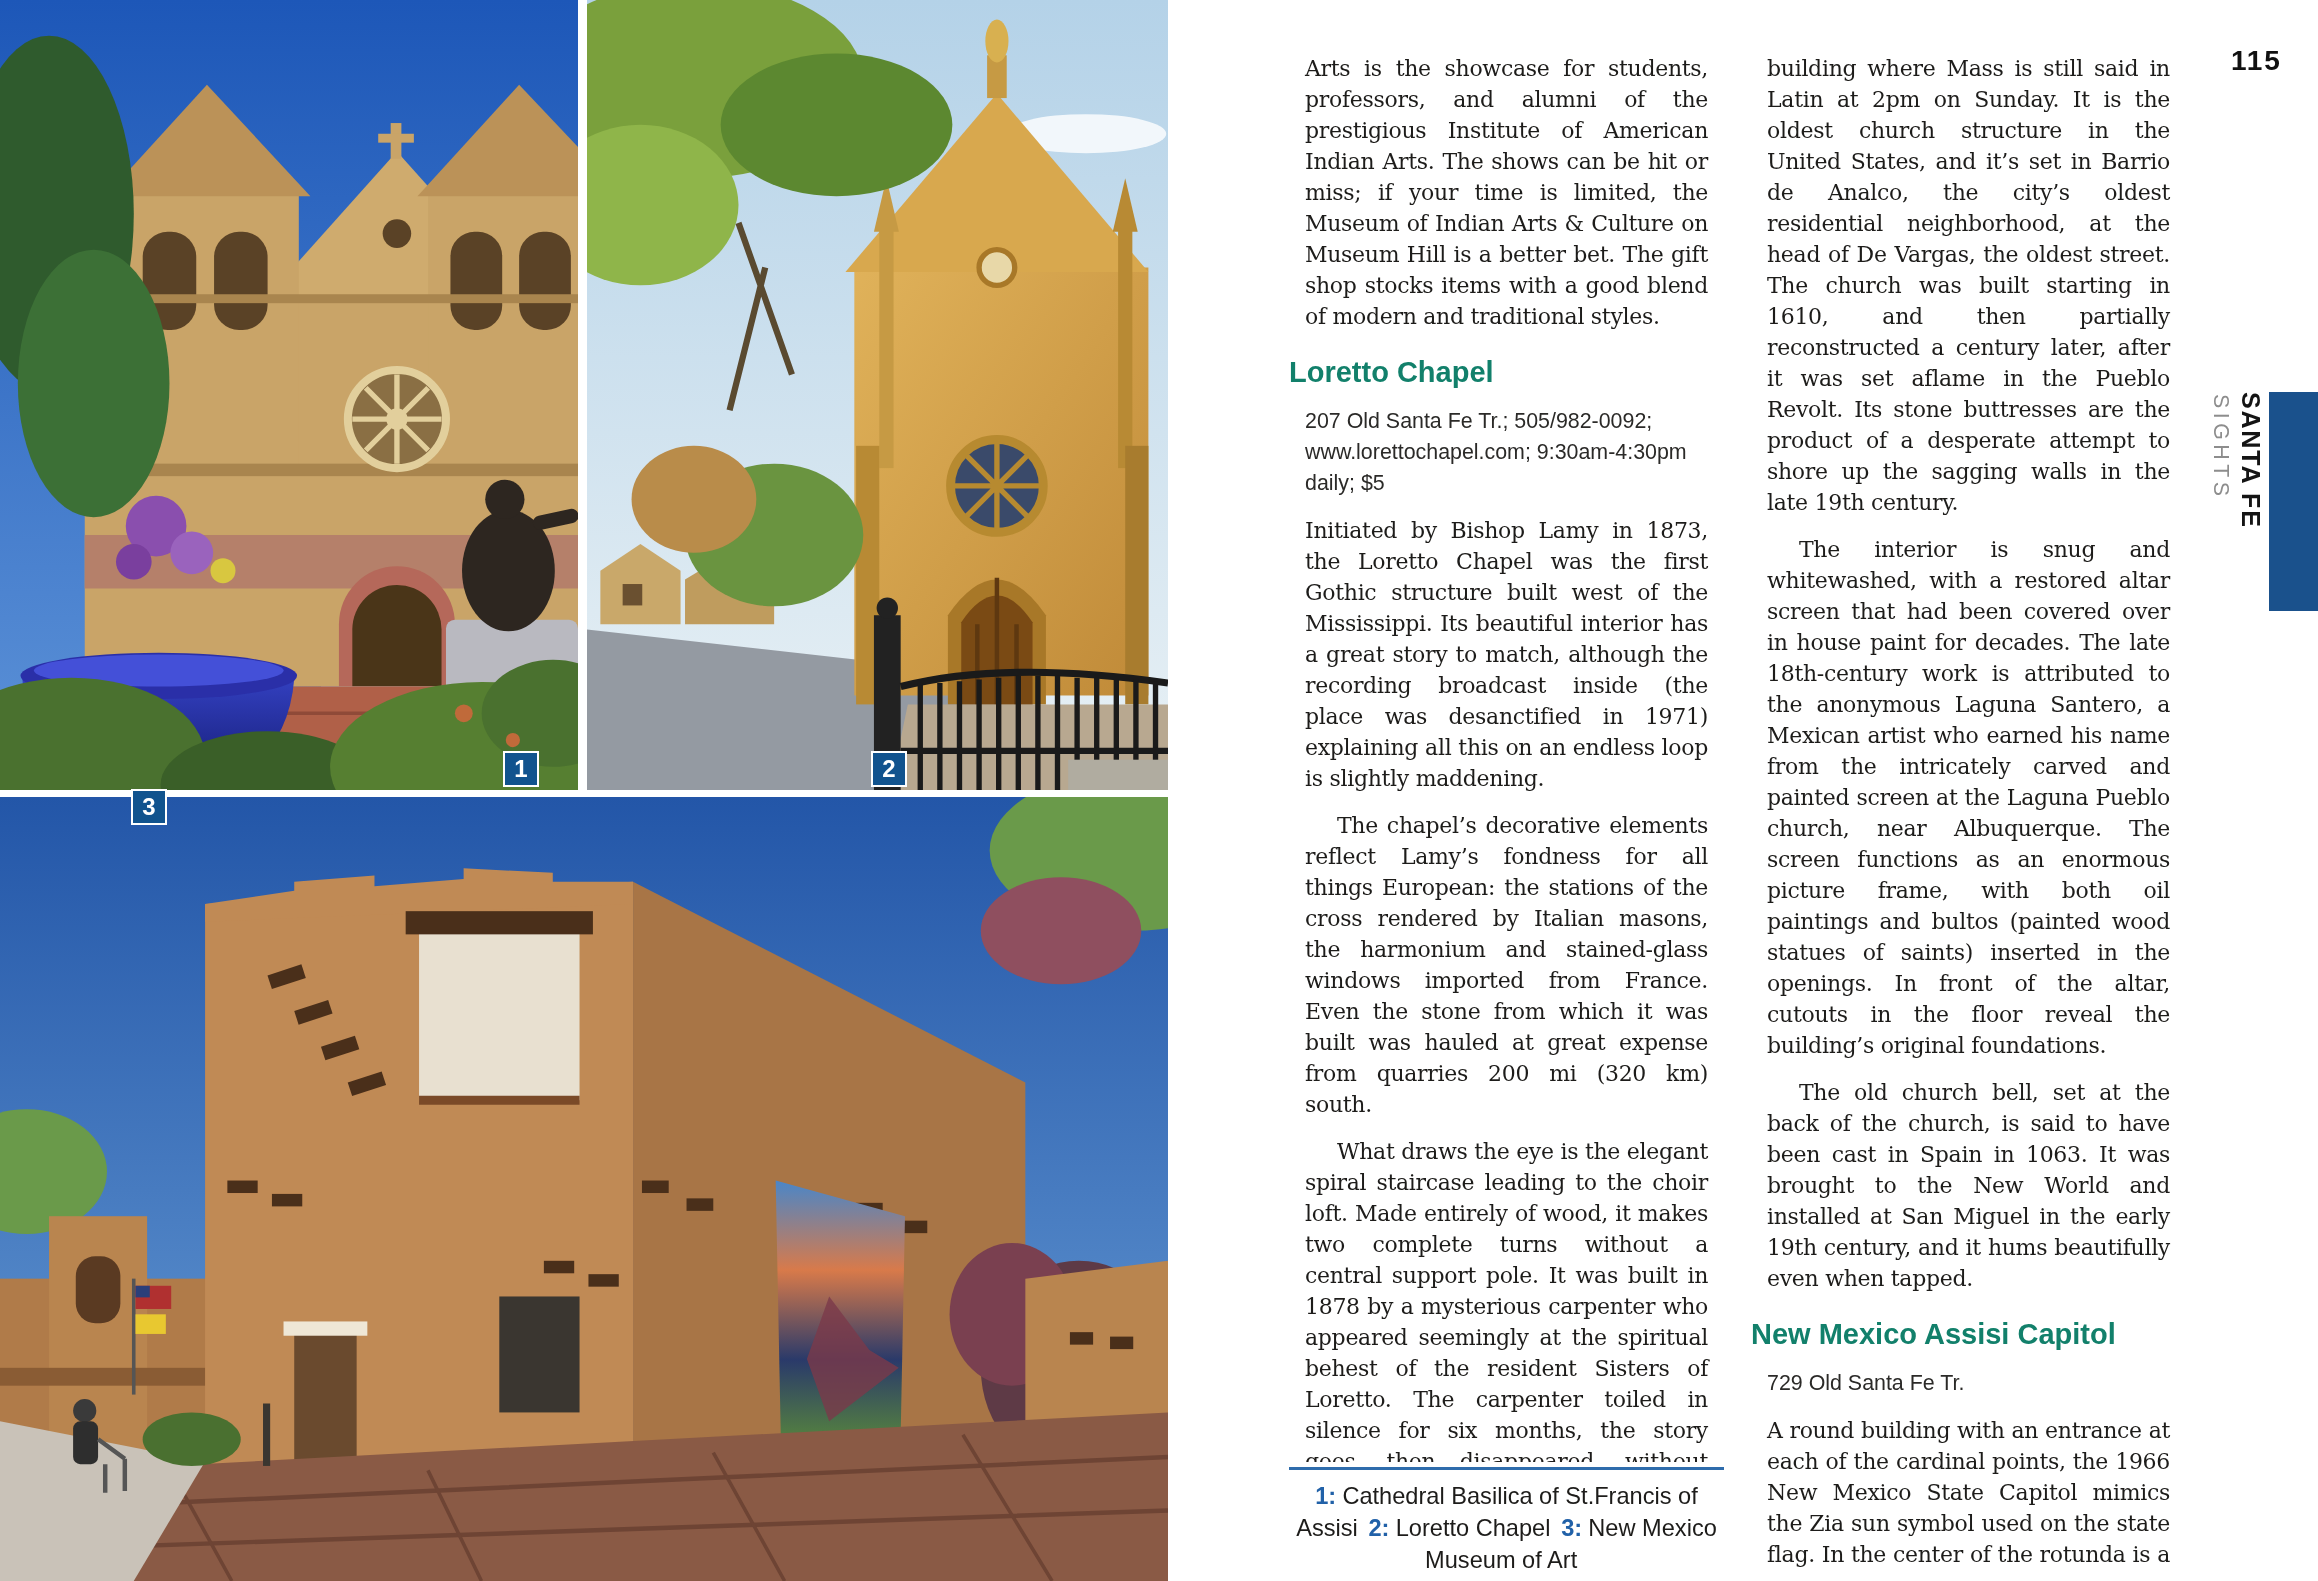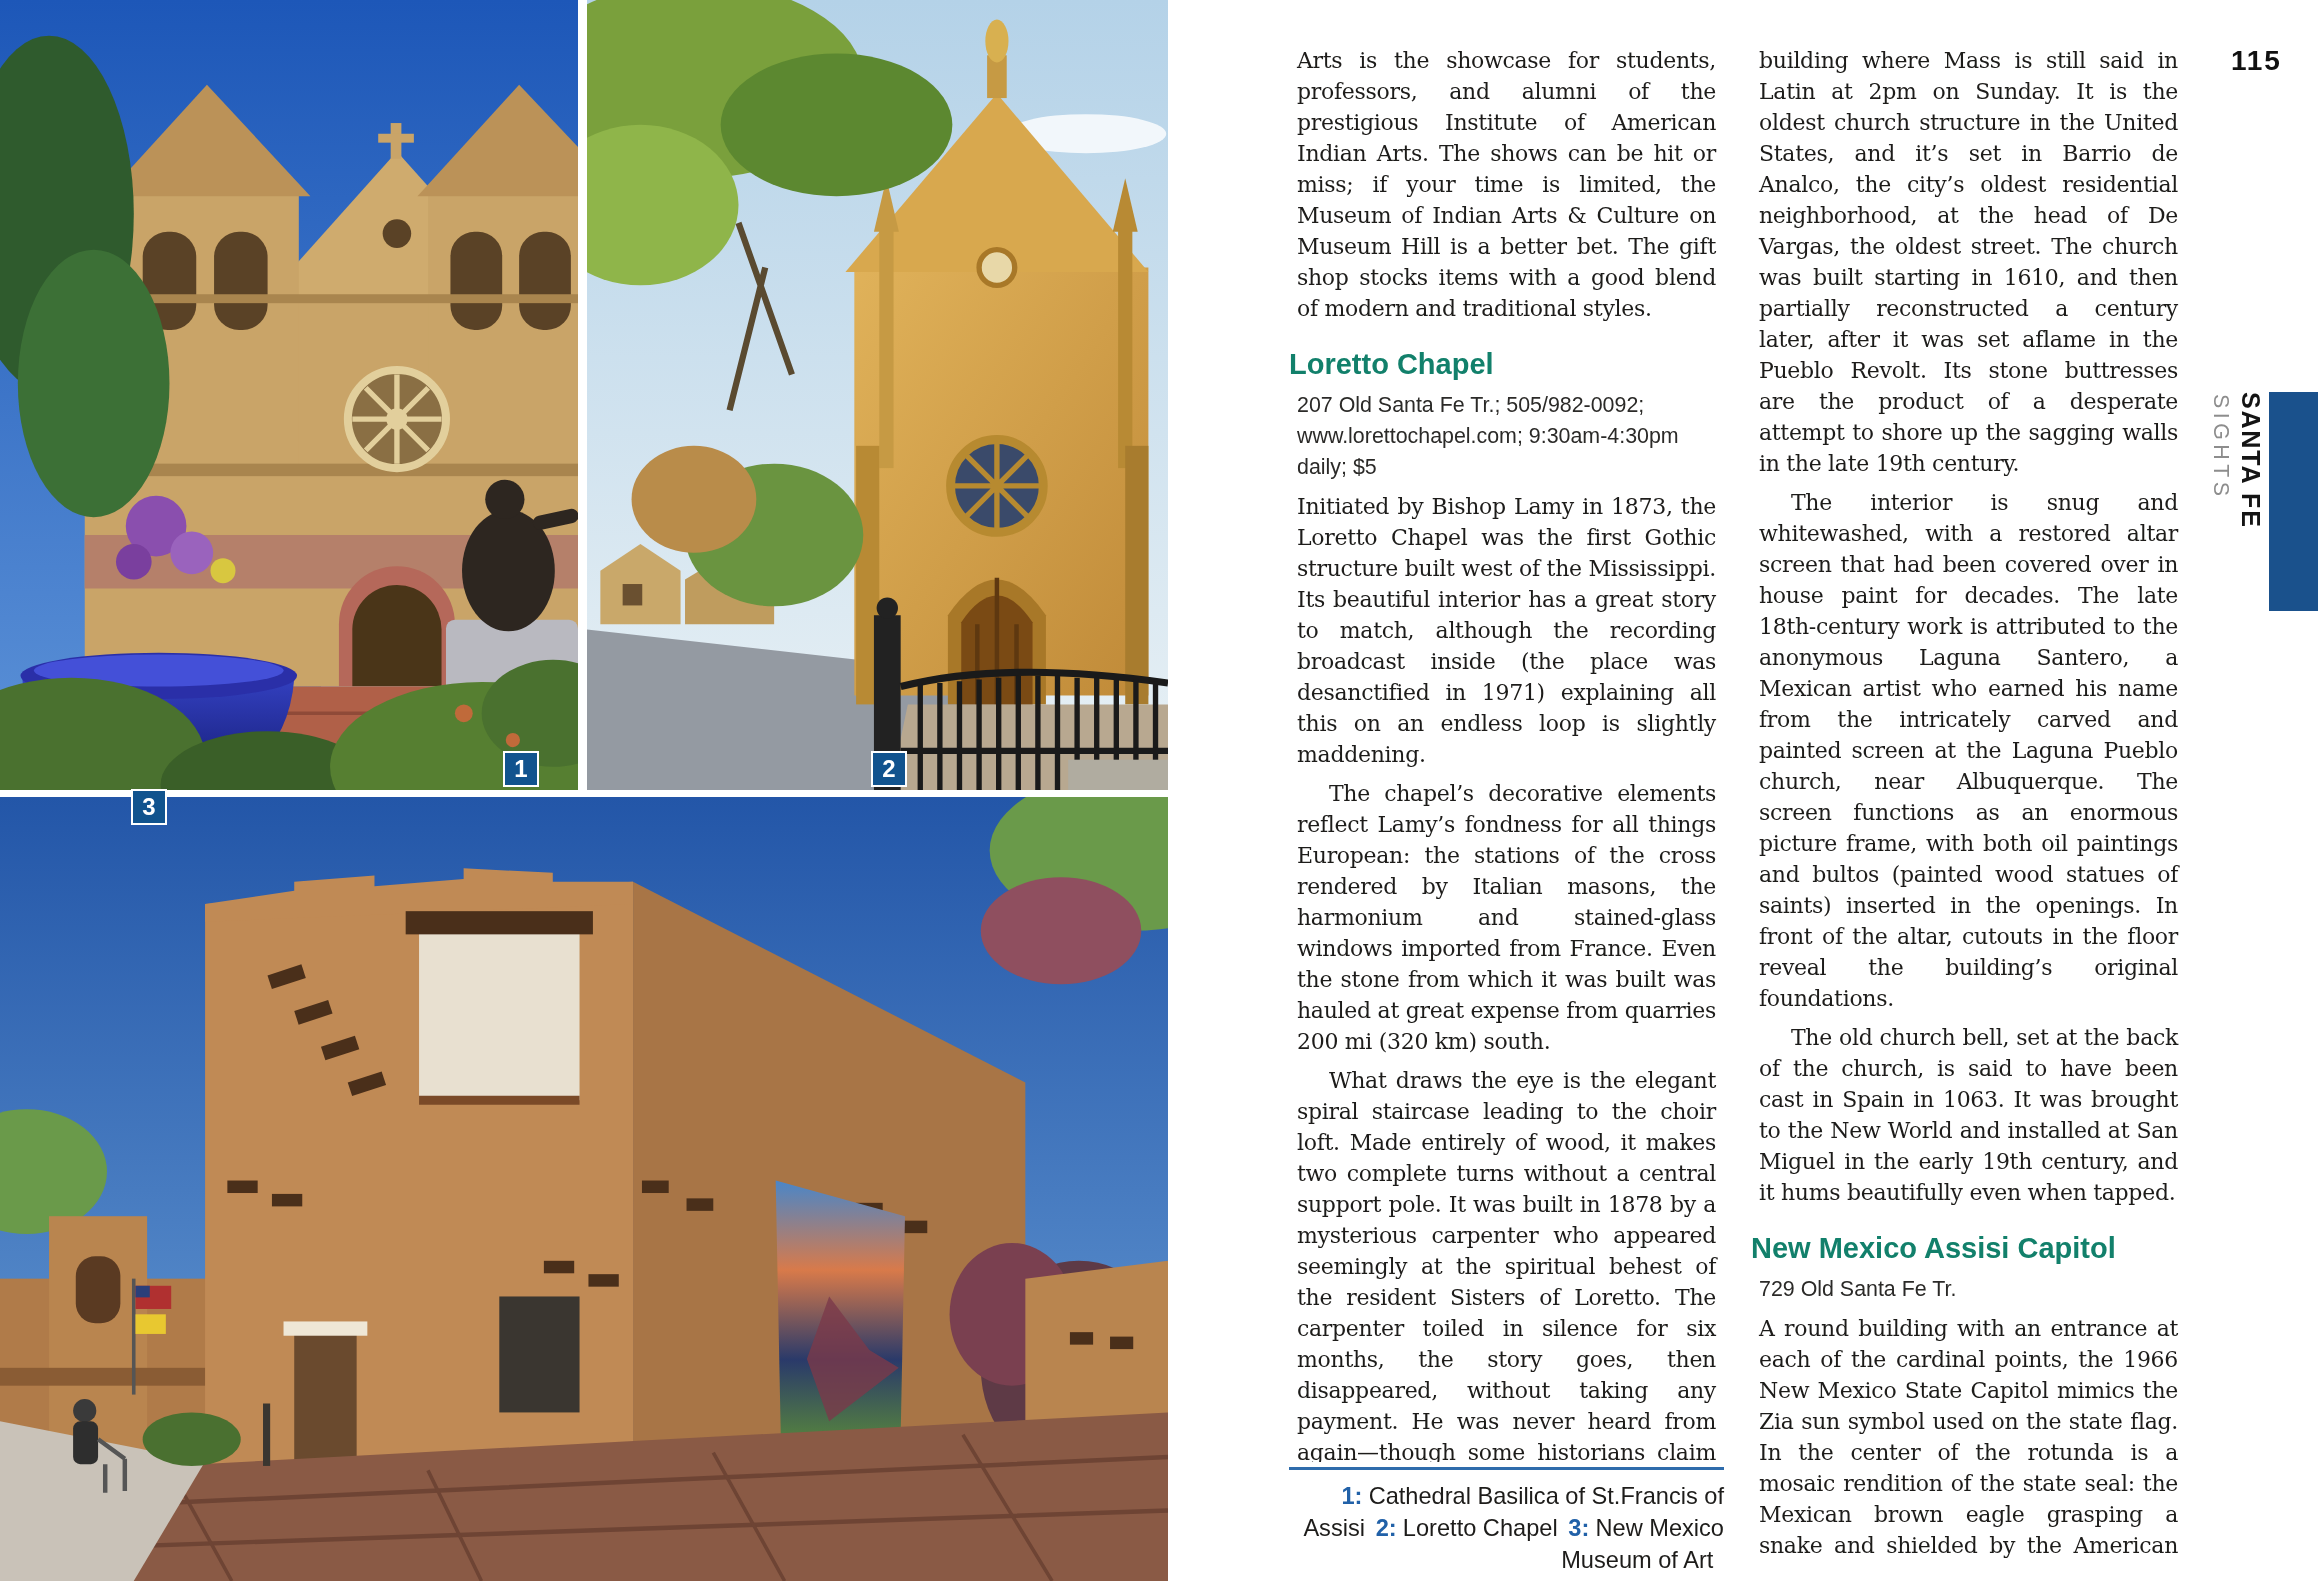--- a/index.html
+++ b/index.html
@@ -34,38 +34,38 @@
   #badge3{left:131px;top:789px;}
   
   .col{
     position:absolute;width:435px;overflow:hidden;color:var(--text);
     font-family:"DejaVu Serif","Liberation Serif",serif;
     font-size:22px;line-height:31px;text-align:justify;
     letter-spacing:-0.3px;hyphens:auto;
   }
   #col1{left:1289px;top:37px;height:1425px;}
   #col2{left:1751px;top:37px;height:1530px;}
-  .col p{margin:8px;}
+  .col p{margin:16px;}
   .col p.indent{text-indent:1.45em;}
   .heading{
     font-family:"Liberation Sans",sans-serif;font-weight:bold;
     font-size:29px;line-height:36px;color:var(--heading-teal);
     letter-spacing:0;margin:22px 0 8px 0;text-align:left;
   }
   .heading.first{margin-top:22px;}
   .details{
     font-family:"Liberation Sans",sans-serif;
     font-size:21.4px;line-height:31px;color:var(--detail);
     text-align:left;letter-spacing:0;margin:0 0 7.1px 0;hyphens:none;
   }
   
   .caption{
     position:absolute;left:1289px;top:1467px;width:435px;
     font-family:"Liberation Sans",sans-serif;font-size:23.6px;
-    line-height:32px;color:var(--text);text-align:right;
+    line-height:32px;color:var(--text);text-align:center;
   }
   .caption .rule{border:0;height:2.7px;background:var(--rule-blue);margin:0 0 10.7px 0;}
   .cap-num{font-weight:bold;color:var(--link-blue);margin-right:6.2px;}
   .cap-seg{margin-right:10.7px;}
   
   .page-number{
     position:absolute;left:2231px;top:45px;font-weight:bold;font-size:28px;
     letter-spacing:1.8px;color:#111111;font-family:"Liberation Sans",sans-serif;
   }
   .tab-bar{position:absolute;left:2269px;top:392px;width:50px;height:219px;background:var(--bar-blue);}

